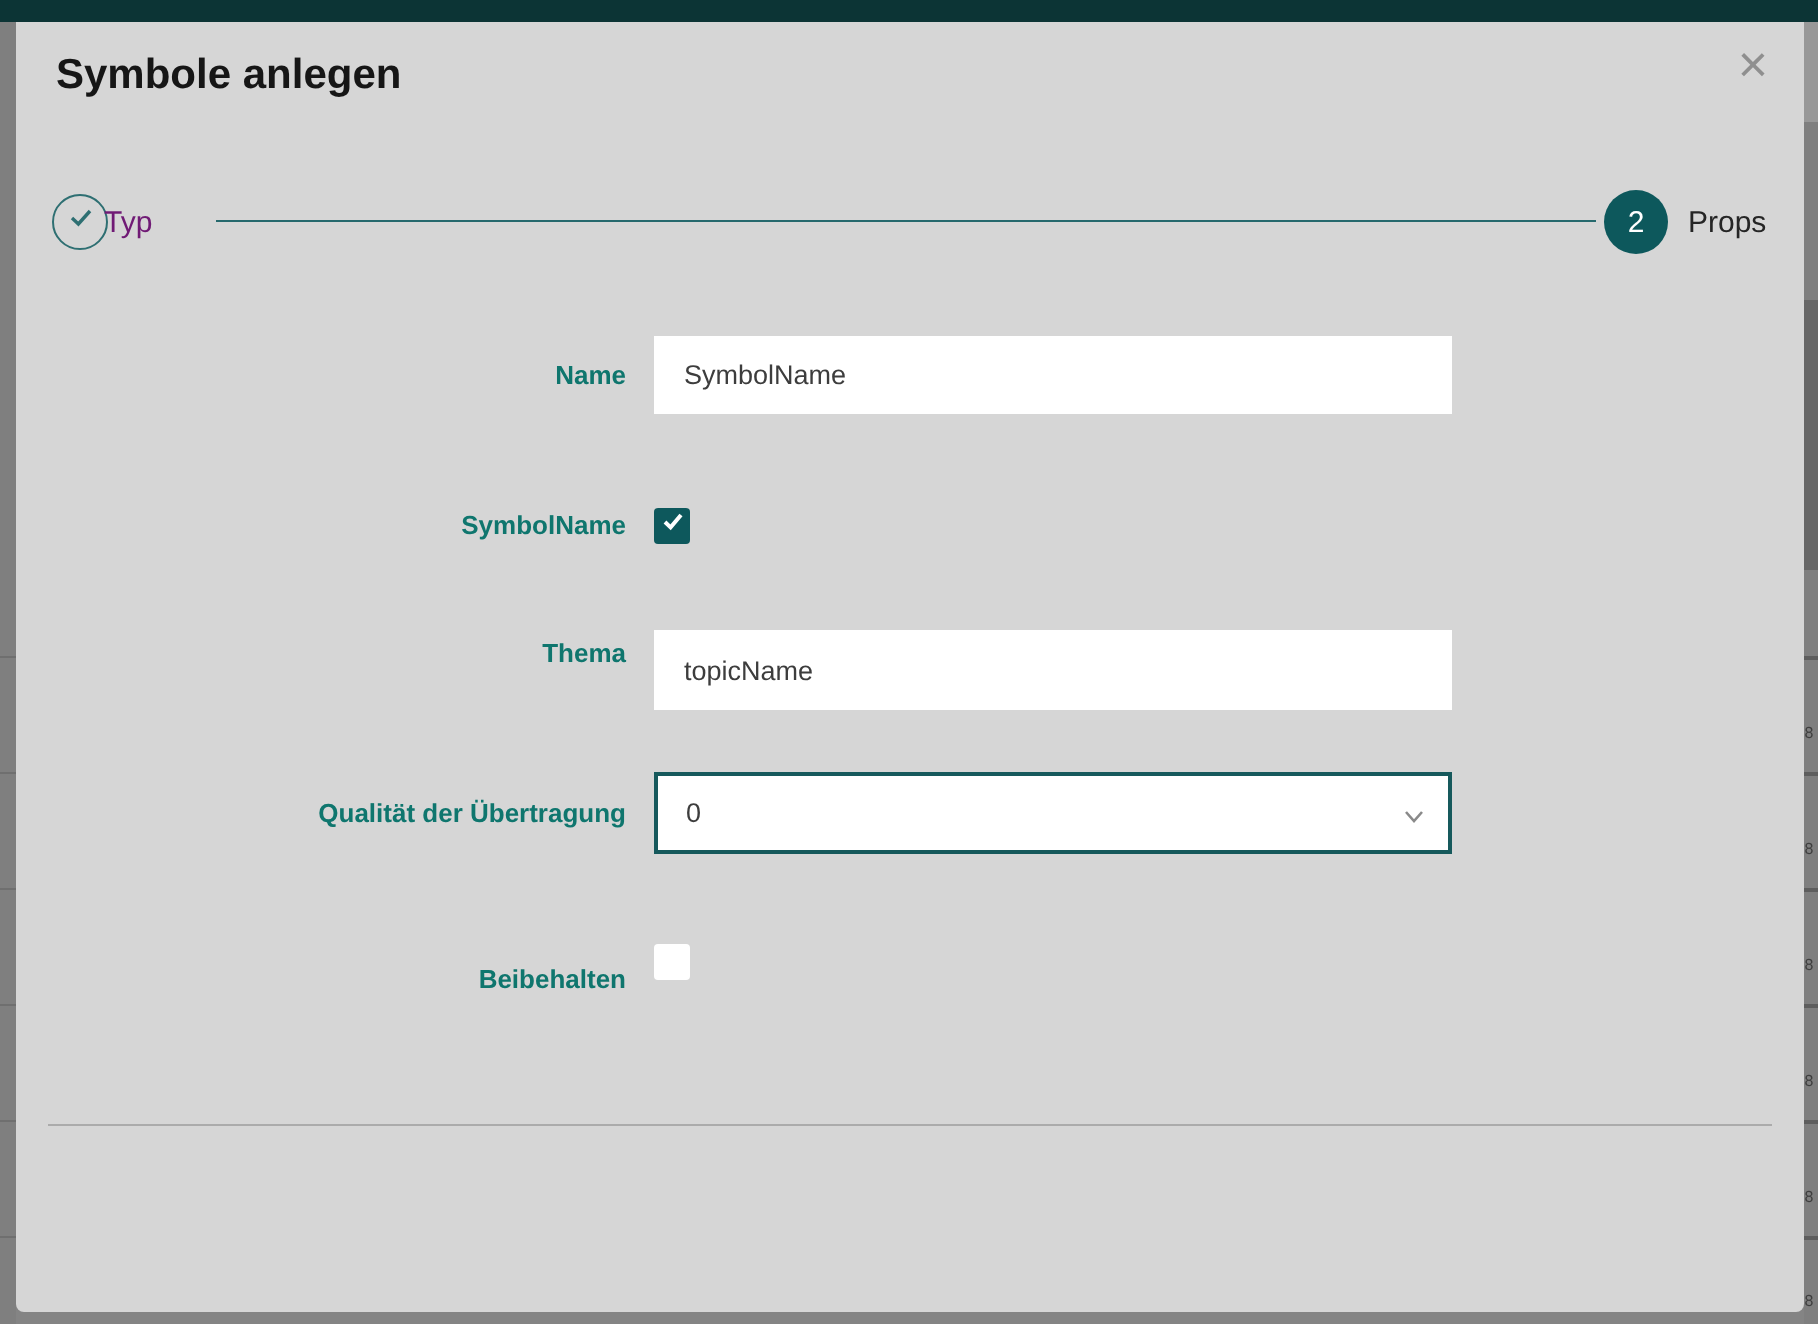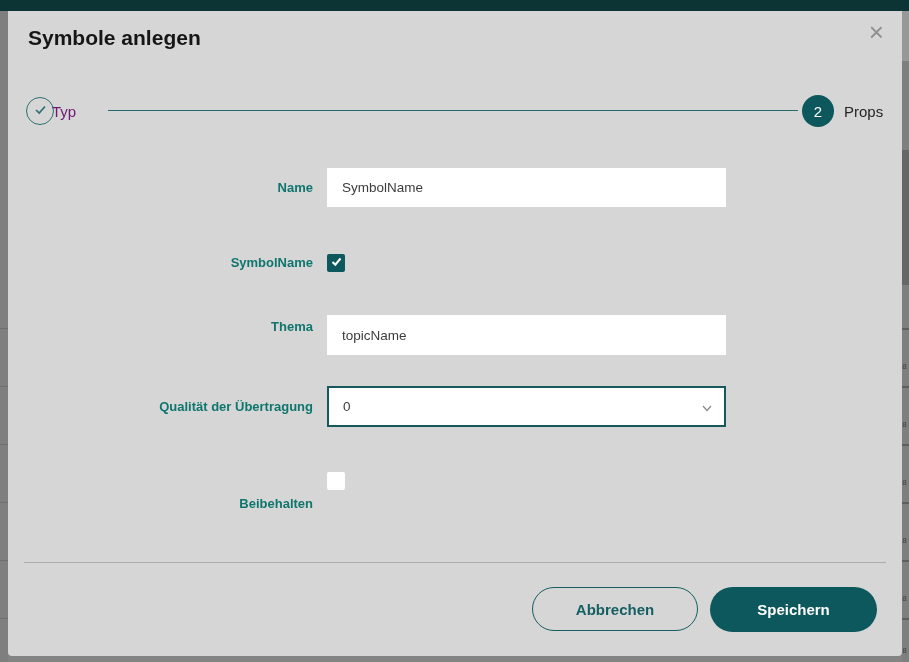--- a/index.html
+++ b/index.html
@@ -138,24 +138,22 @@
       <div class="f-label" style="top:375px; line-height:41px;">Qualität der Übertragung</div>
       <div class="select">
         <span>0</span>
         <span class="chev">
           <svg width="14" height="14" viewBox="0 0 14 14">
             <polyline points="3,5 7,9.5 11,5" fill="none" stroke="#8a8a8a" stroke-width="1.3"></polyline>
           </svg>
         </span>
       </div>
 
-      <div class="f-label" style="top:484px; line-height:18px;">Beibehalten</div>
+      <div class="f-label" style="top:470px; line-height:18px;">Beibehalten</div>
       <div class="checkbox unchecked" style="top:461px;"></div>
 
     </div>
 
     <div class="divider"></div>
 
-    <button class="btn-cancel">Abbrechen</button>
-    <button class="btn-save">Speichern</button>
 
   </div>
 </div>
 
 </body></html>

